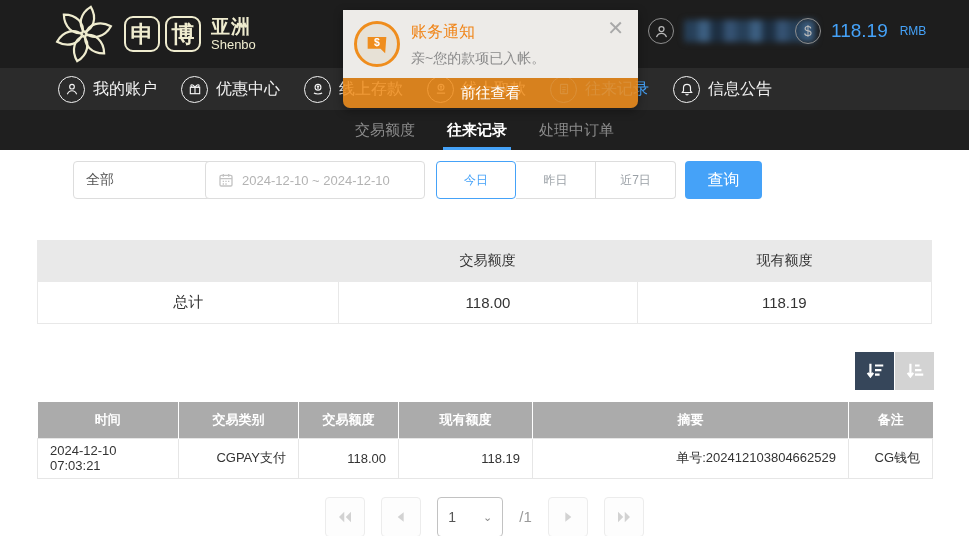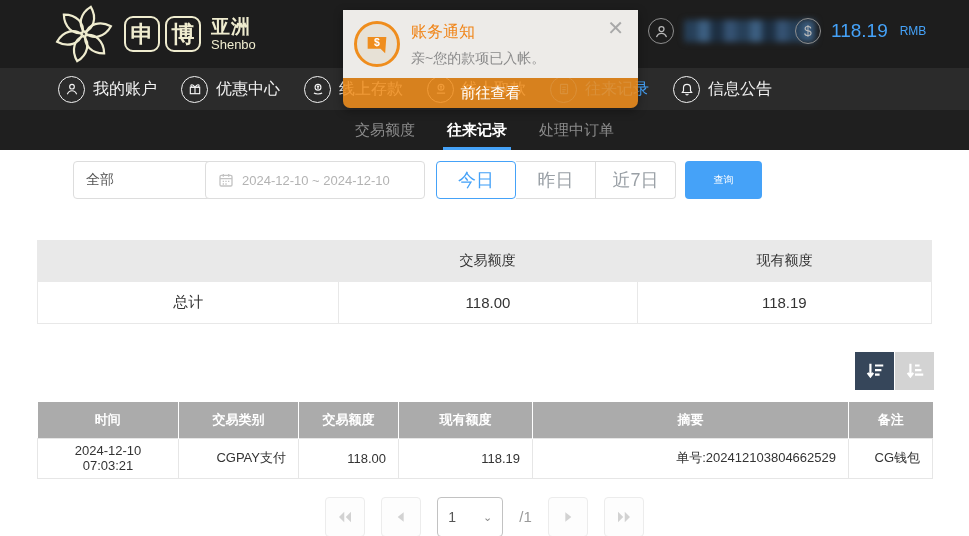--- a/index.html
+++ b/index.html
@@ -59,26 +59,26 @@
   
   .f-select { position:absolute; left:37px; top:161px; width:157px; height:38px; border:1px solid #ddd;
               border-radius:4px; background:#fff; display:flex; align-items:center; padding:0 12px;
               font-size:14px; color:#555; cursor:pointer;margin-left:36px; }
   .f-select .caret { margin-left:auto; color:#b5b5b5; font-size:10px; }
   .f-date { position:absolute; left:205px; top:161px; width:220px; height:38px; border:1px solid #ddd;
             border-radius:4px; background:#fff; display:flex; align-items:center; gap:8px; padding:0 12px;
             font-size:13px; color:#b3b3b3; cursor:pointer; }
   .btn-group { position:absolute; left:436px; top:161px; height:38px; display:flex; }
   .qbtn { width:80px; height:38px; background:#fff; border:1px solid #ddd; border-left-width:0;
-          color:#9aa0a6; font-size:18px; display:flex; align-items:center; justify-content:center; cursor:pointer; }
+          color:#9aa0a6; font-size:12px; display:flex; align-items:center; justify-content:center; cursor:pointer; }
   .qbtn:first-child { border-left-width:1px; border-radius:4px 0 0 4px; }
   .qbtn:last-child { border-radius:0 4px 4px 0; }
   .qbtn.active { border:1px solid #45a2f8; color:#45a2f8; border-radius:4px; }
   .search-btn { position:absolute; left:685px; top:161px; width:77px; height:38px; background:#45a2f8;
-                border:none; border-radius:4px; color:#fff; font-size:10px; cursor:pointer; }
+                border:none; border-radius:4px; color:#fff; font-size:16px; cursor:pointer; }
 
   
   .summary { position:absolute; left:37px; top:240px; width:895px; }
   .sum-head { display:flex; height:42px; background:#e9e9e9; }
   .sum-head > div { display:flex; align-items:center; justify-content:center; font-size:14px; color:#333; }
   .sum-body { display:flex; height:42px; background:#fff; border:1px solid #e8e8e8; border-top:none; }
   .sum-body > div { display:flex; align-items:center; justify-content:center; font-size:15px; color:#333; }
   .sc1 { width:301px; } .sc2 { width:299px; } .sc3 { width:295px; }
   .sum-body .sc2, .sum-body .sc3 { border-left:1px solid #e8e8e8; }
 
@@ -88,21 +88,21 @@
   .sort-btn.dark { background:#36465a; margin-right:1px; }
   .sort-btn.light { background:#d3d3d3; }
 
   
   .dtable { position:absolute; left:37px; top:402px; width:895px; border-collapse:collapse; table-layout:fixed; }
   .dtable th { background:#ababab; color:#fff; font-size:13px; font-weight:bold; height:36px;
                border-left:1px solid #fff; }
   .dtable th:first-child { border-left:none; }
   .dtable td { background:#fff; color:#333; font-size:13px; height:40px; border:1px solid #e6e6e6;
                padding:0 12px; }
-  .td-c { text-align:center; } .td-r { text-align:right; } .td-l { text-align:right; }
+  .td-c { } .td-r { text-align:right; } .td-l { text-align:right; }
 
   
   .pager { position:absolute; left:0; top:497px; width:969px; height:42px; display:flex;
            justify-content:center; align-items:flex-start; gap:16px; }
   .pg-btn { width:40px; height:40px; background:#fdfdfd; border:1px solid #ececec; border-radius:4px;
             display:flex; align-items:center; justify-content:center; cursor:pointer; }
   .pg-sel { width:66px; height:40px; background:#fff; border:1px solid #c2c2c2; border-radius:4px;
             display:flex; align-items:center; padding:0 10px; font-size:14px; color:#555; cursor:pointer; }
   .pg-sel .chev { margin-left:auto; color:#888; font-size:11px; }
   .pg-total { font-size:15px; color:#9a9a9a; line-height:40px; }

